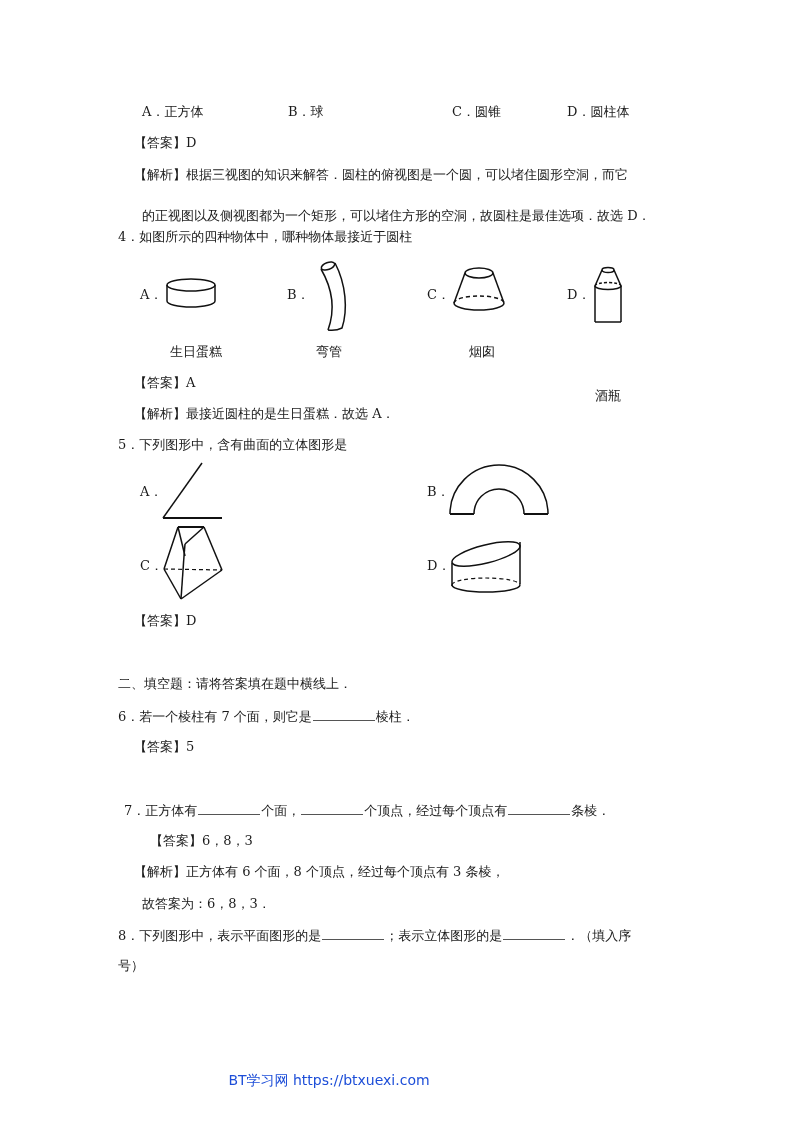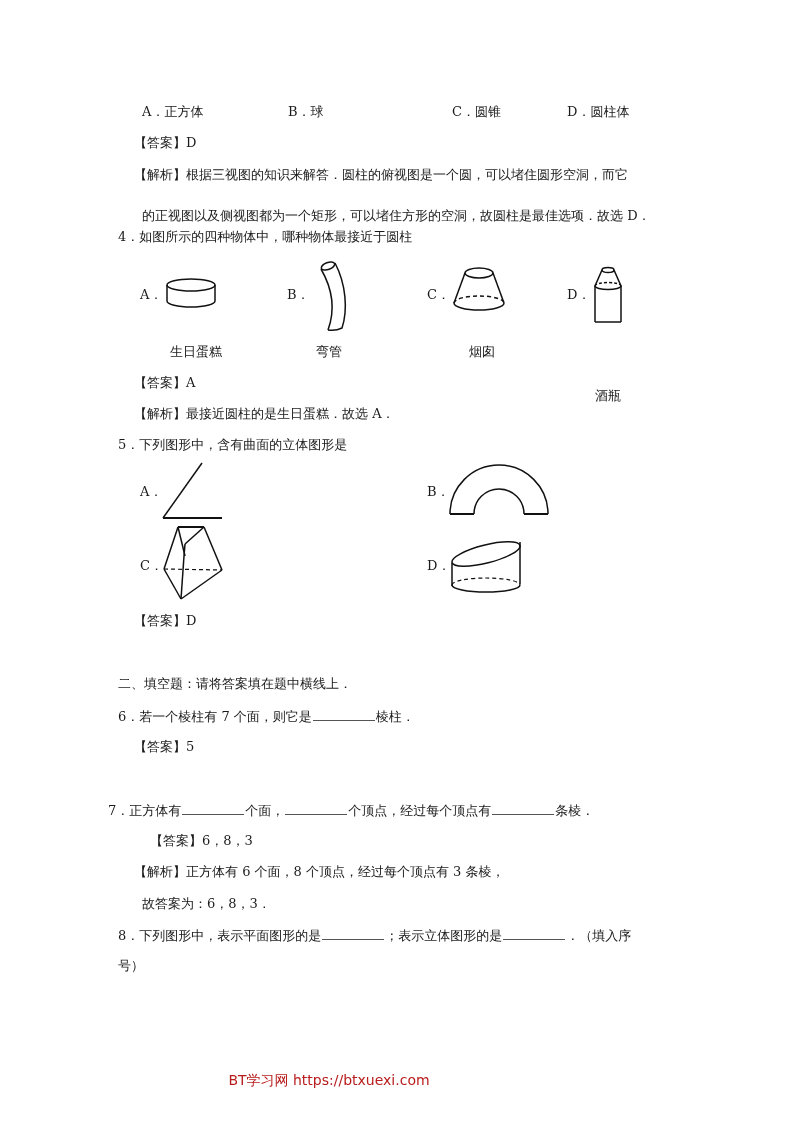--- a/index.html
+++ b/index.html
@@ -10,21 +10,21 @@
     font-size: 13px;
   }
   .line { position: absolute; white-space: nowrap; line-height: 16px; }
   .opt { position: absolute; white-space: nowrap; line-height: 16px; }
   .blank { display: inline-block; width: 62px; border-bottom: 1px solid #555; height: 12px; vertical-align: baseline; margin: 0 1px; }
   .fig { position: absolute; }
   .fig svg { display: block; overflow: visible; }
   .caption { position: absolute; white-space: nowrap; line-height: 16px; }
   .footer {
     position: absolute; left: 0; width: 658px; top: 1072px; text-align: center;
-    font-family: "DejaVu Sans", "Liberation Sans", sans-serif; font-size: 14px; color: #b91c1c;
+    font-family: "DejaVu Sans", "Liberation Sans", sans-serif; font-size: 14px; color: #1d4ed8;
   }
 </style>
 </head>
 <body>
 
 <div class="opt" style="left:142px; top:104px;"><span>A．</span><span>正方体</span></div>
 <div class="opt" style="left:288px; top:104px;text-align:center;"><span>B．</span><span>球</span></div>
 <div class="opt" style="left:428px; top:104px;margin-left:24px;"><span>C．</span><span>圆锥</span></div>
 <div class="opt" style="left:567px; top:104px;"><span>D．</span><span>圆柱体</span></div>
 
@@ -134,21 +134,21 @@
 
 <div class="line" style="left:134px; top:613px;"><span>【答案】</span><span>D</span></div>
 
 <div class="line" style="left:118px; top:676px;">二、填空题：请将答案填在题中横线上．</div>
 
 <div class="line" style="left:118px; top:708px;">
   <span>6．若一个棱柱有 7 个面，则它是</span><span class="blank"></span><span>棱柱．</span>
 </div>
 <div class="line" style="left:134px; top:739px;"><span>【答案】</span><span>5</span></div>
 
-<div class="line" style="left:108px; top:802px;text-align:center;">
+<div class="line" style="left:124px; top:802px;text-align:center;">
   <span>7．正方体有</span><span class="blank"></span><span>个面，</span><span class="blank"></span><span>个顶点，经过每个顶点有</span><span class="blank"></span><span>条棱．</span>
 </div>
 <div class="line" style="left:134px; top:833px;margin-left:16px;"><span>【答案】</span><span>6，8，3</span></div>
 <div class="line" style="left:134px; top:864px;"><span>【解析】</span><span>正方体有 6 个面，8 个顶点，经过每个顶点有 3 条棱，</span></div>
 <div class="line" style="left:142px; top:896px;">故答案为：6，8，3．</div>
 
 <div class="line" style="left:118px; top:927px;">
   <span>8．下列图形中，表示平面图形的是</span><span class="blank"></span><span>；表示立体图形的是</span><span class="blank"></span><span>．（填入序</span>
 </div>
 <div class="line" style="left:118px; top:958px;">号）</div>

